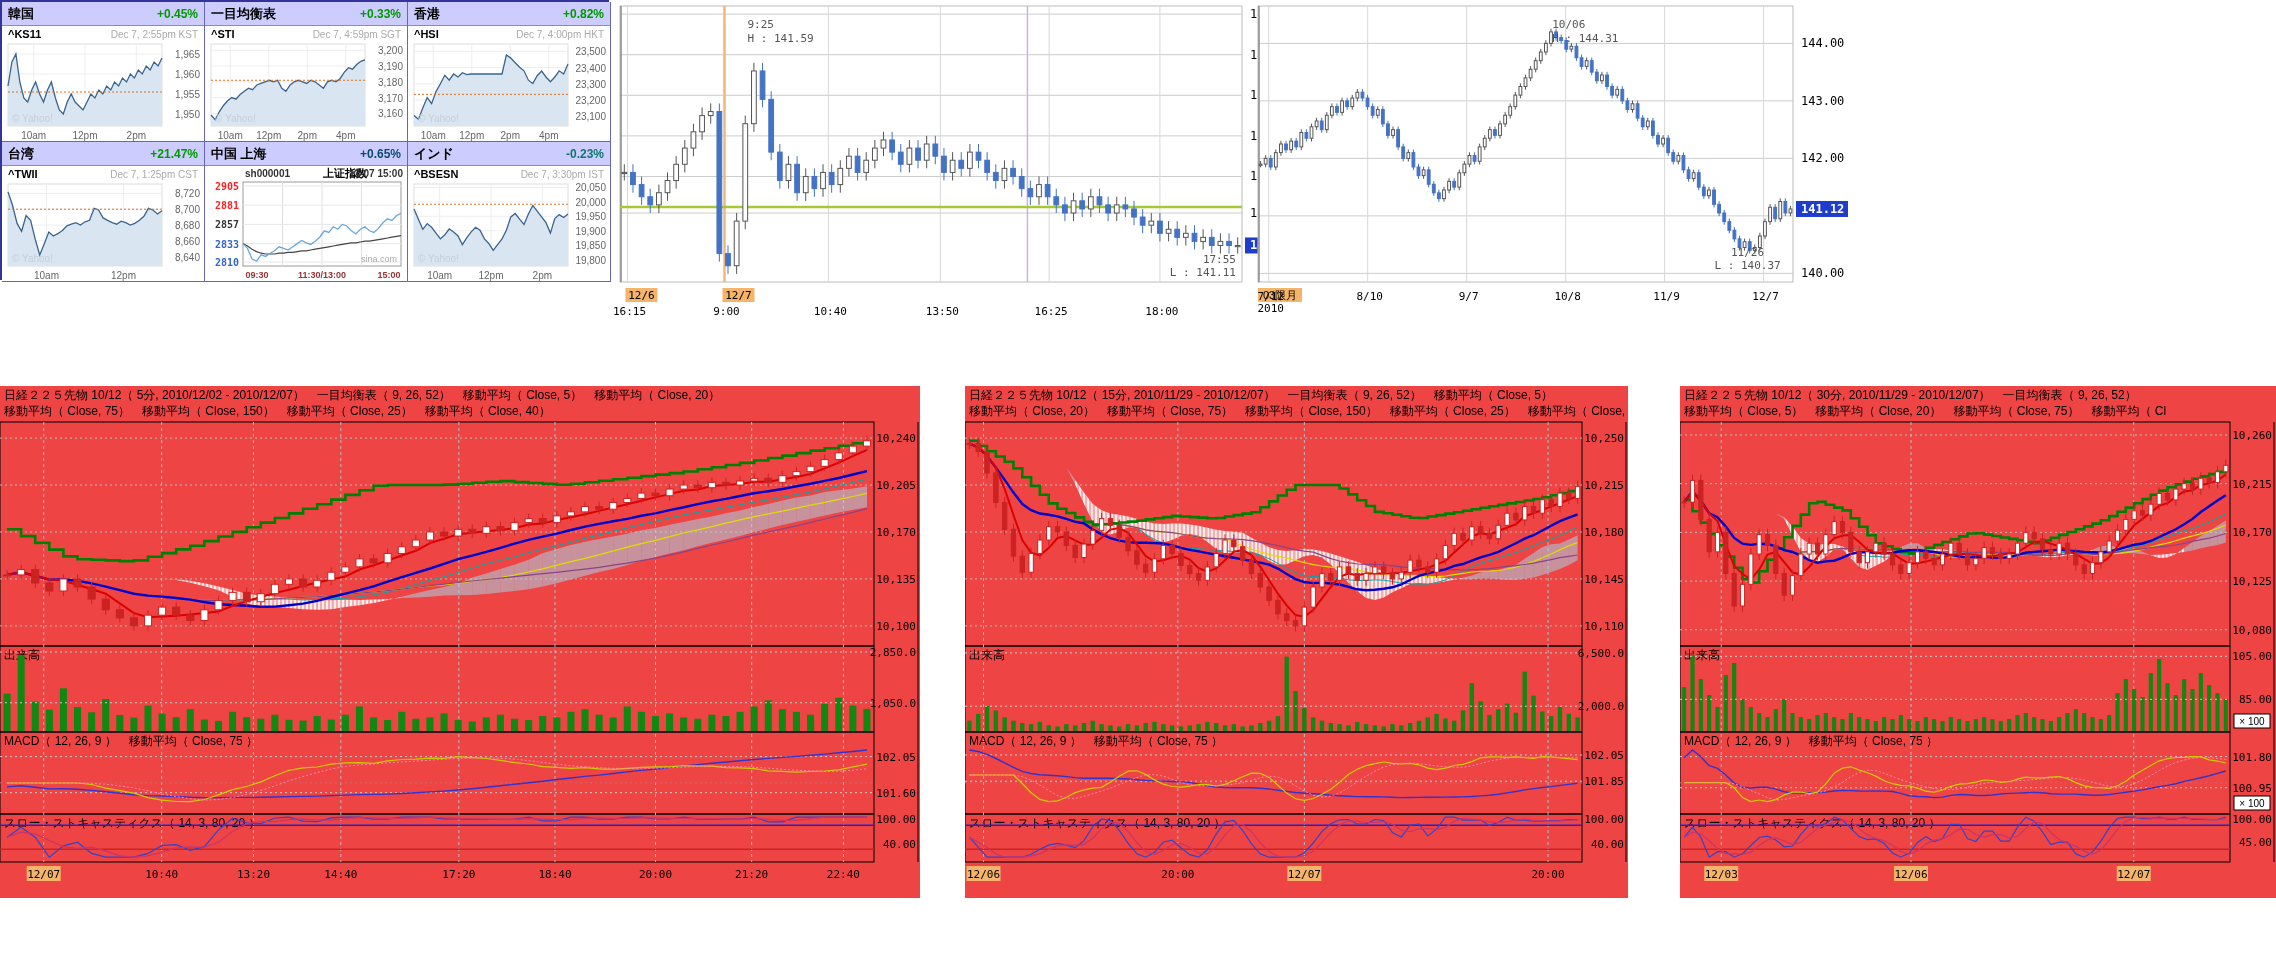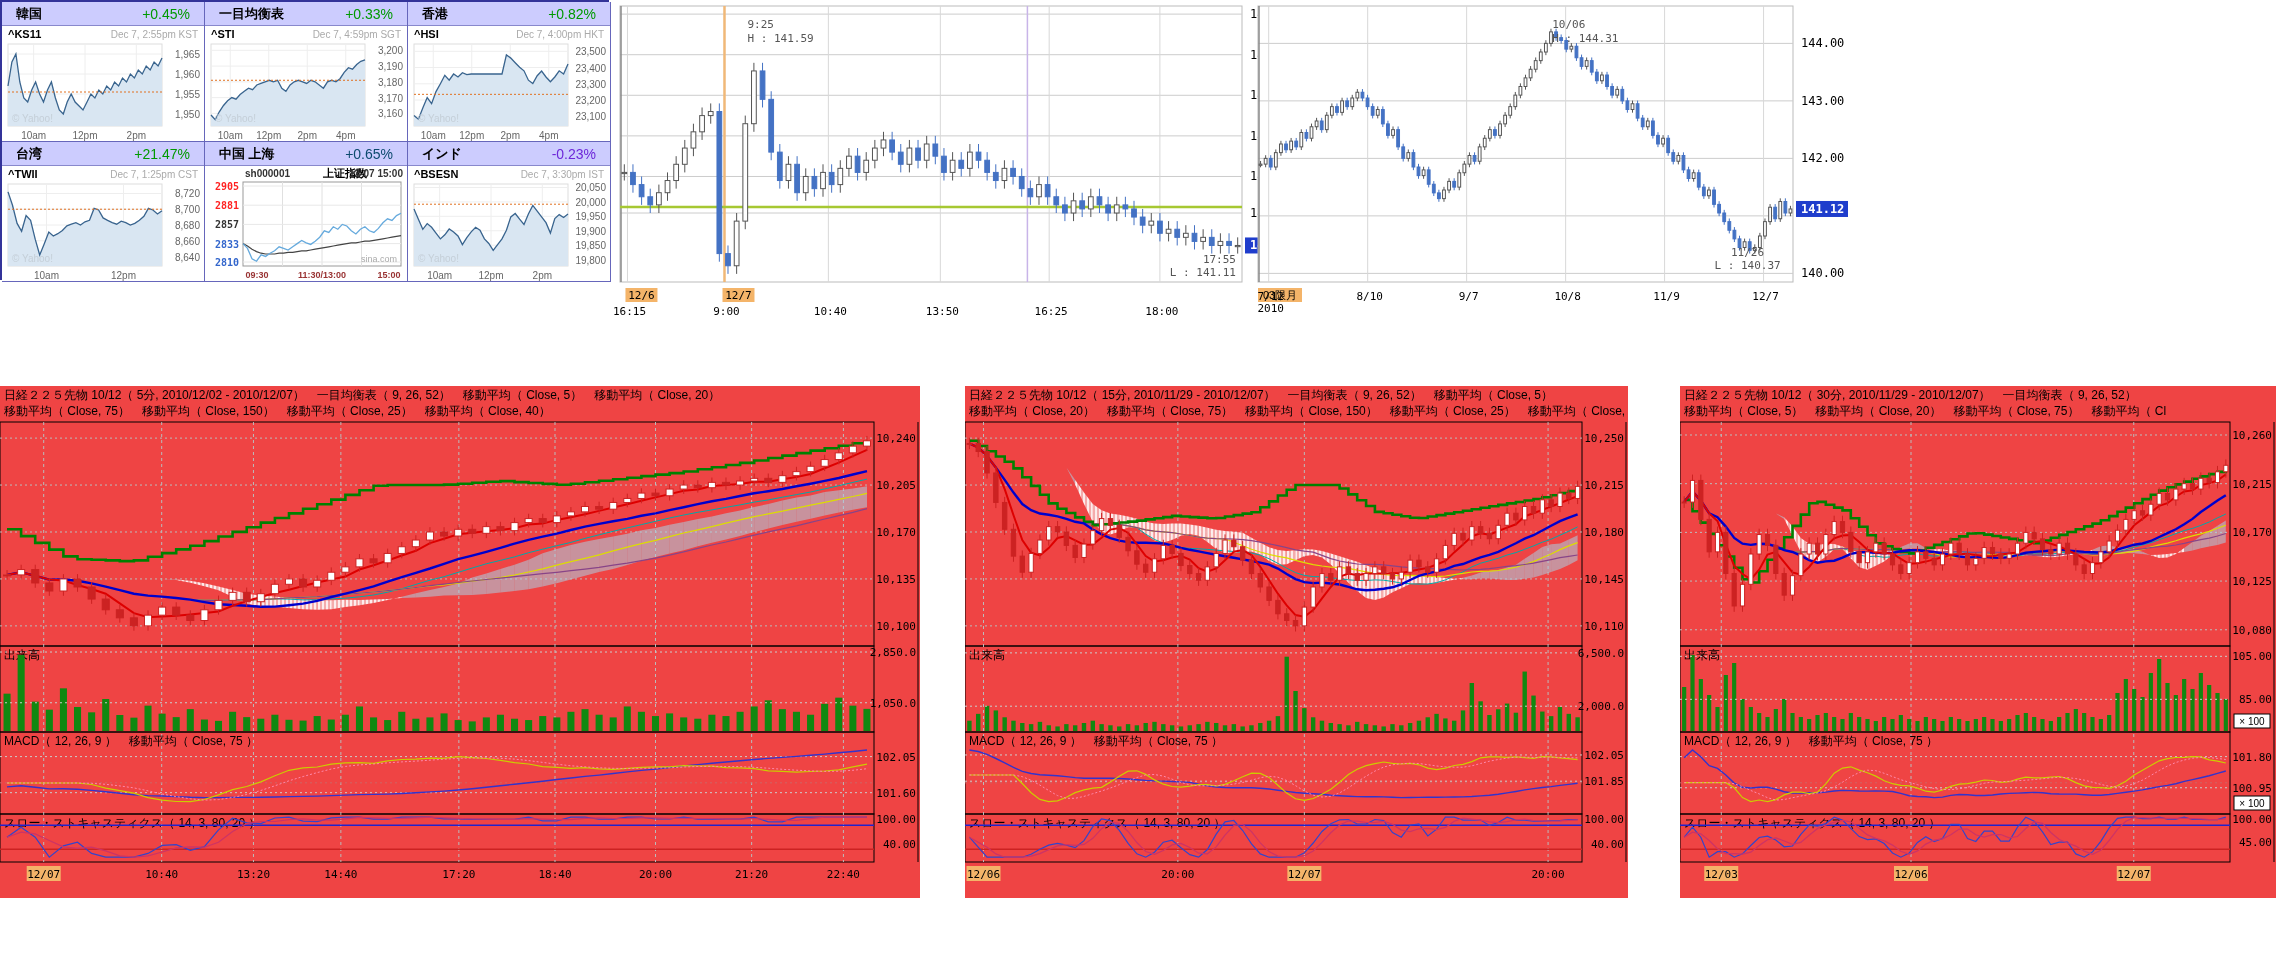--- a/index.html
+++ b/index.html
@@ -1,23 +1,23 @@
 <!DOCTYPE html>
 <html><head>
 <meta charset="utf-8">
 <style>
   html,body{margin:0;padding:0;background:#fff;font-family:"Liberation Sans",sans-serif;}
   #app{position:relative;width:2276px;height:980px;background:#fff;overflow:hidden;}
   .abs{position:absolute;}
   
   #mini-grid{left:0;top:0;width:609px;height:280px;display:grid;grid-template-columns:203px 203px 203px;grid-template-rows:140px 140px;border-top:2px solid #333399;border-left:2px solid #333399;box-sizing:border-box;}
   .mini-cell{position:relative;border-right:1px solid #6666bb;border-bottom:1px solid #6666bb;background:#fff;box-sizing:border-box;}
-  .mini-head{height:24px;background:#ccccfe;border-bottom:1px solid #8888cc;display:flex;justify-content:space-between;align-items:center;padding:0 14px;box-sizing:border-box;}
+  .mini-head{height:24px;background:#ccccfe;border-bottom:1px solid #8888cc;display:flex;justify-content:space-between;align-items:center;padding:0 6px;box-sizing:border-box;}
   .mini-name{font-weight:bold;font-size:13px;color:#000;}
-  .mini-chg{font-weight:normal;font-size:14px;}
+  .mini-chg{font-weight:bold;font-size:12px;}
   .mini-body{position:relative;width:100%;height:115px;}
   svg text{font-family:"Liberation Sans",sans-serif;}
   .mono{font-family:"DejaVu Sans Mono",monospace;}
   
   .fchart{background:#ef4444;}
 </style>
 </head>
 <body>
 <div id="app">
 
@@ -173,21 +173,21 @@
             <polyline points="38.0,77.6 42.5,82.4 47.0,92.8 51.5,95.2 56.1,88.8 60.6,90.4 65.1,87.2 69.6,84.8 74.1,80.8 78.6,82.4 83.1,84.0 87.7,80.8 92.2,77.6 96.7,74.4 101.2,76.8 105.7,78.4 110.2,75.2 114.7,71.2 119.3,64.8 123.8,66.4 128.3,60.8 132.8,63.2 137.3,58.4 141.8,60.0 146.3,64.8 150.9,68.0 155.4,63.2 159.9,60.8 164.4,64.8 168.9,66.4 173.4,62.4 177.9,56.8 182.5,52.8 187.0,54.4 191.5,49.6 196.0,47.2" fill="none" stroke="#66aadd" stroke-width="1.3"></polyline>
             <text x="192" y="96" font-size="9" fill="#aaaaaa" text-anchor="end">sina.com</text>
             <text x="52" y="112" font-size="9" fill="#993333" text-anchor="middle" font-weight="bold">09:30</text>
             <text x="117" y="112" font-size="9" fill="#993333" text-anchor="middle" font-weight="bold">11:30/13:00</text>
             <text x="184" y="112" font-size="9" fill="#993333" text-anchor="middle" font-weight="bold">15:00</text>
           </svg></div>
       </div>
       <div class="mini-cell">
         <div class="mini-head">
           <span class="mini-name">インド</span>
-          <span class="mini-chg" style="color: #6d28d9;">-0.23%</span>
+          <span class="mini-chg" style="color: #0f766e;">-0.23%</span>
         </div>
         <div class="mini-body"><svg width="202" height="115" viewBox="0 0 202 115">
             <text x="6" y="12" font-size="11" fill="#000" font-weight="bold">^BSESN</text>
             <text x="196" y="12" font-size="10" fill="#aaaaaa" text-anchor="end">Dec 7, 3:30pm IST</text>
             <rect x="6" y="18" width="154" height="82" fill="#ffffff" stroke="#dddddd"></rect>
             <line x1="31.666666666666668" y1="18" x2="31.666666666666668" y2="100" stroke="#eeeeee"></line>
             <line x1="83" y1="18" x2="83" y2="100" stroke="#eeeeee"></line>
             <line x1="134.33333333333334" y1="18" x2="134.33333333333334" y2="100" stroke="#eeeeee"></line>
             <line x1="6" y1="21.464788732394368" x2="160" y2="21.464788732394368" stroke="#eeeeee"></line>
             <line x1="6" y1="35.901408450704224" x2="160" y2="35.901408450704224" stroke="#eeeeee"></line>

